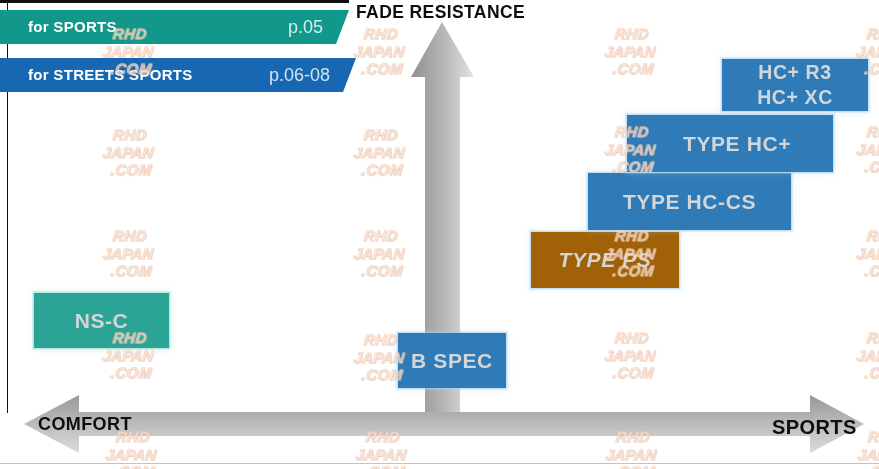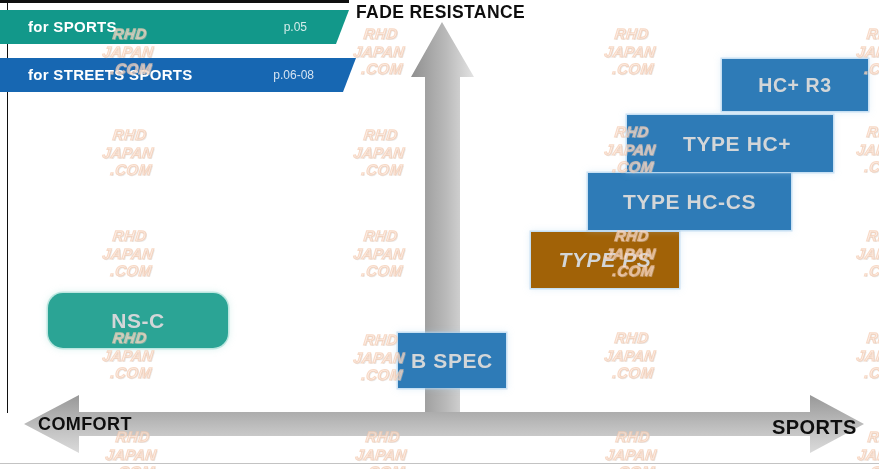--- a/index.html
+++ b/index.html
@@ -38,22 +38,22 @@
     position:absolute; left:0; height:34px; z-index:20;
     clip-path:polygon(0 0, 100% 0, calc(100% - 13px) 100%, 0 100%);
   }
   .banner-street  { top:10px; width:349px; }
   .banner-ssports { top:58px; width:356px; }
   .banner-label {
     position:absolute; left:28px; top:0; line-height:34px;
     color:#ffffff; font-weight:700; font-size:15px; letter-spacing:0.3px; white-space:nowrap;
   }
   .banner-page {
-    position:absolute; right:42px; top:0; line-height:34px;
-    color:rgba(255,255,255,0.82); font-weight:400; font-size:12px; white-space:nowrap;
+    position:absolute; right:26px; top:0; line-height:34px;
+    color:rgba(255,255,255,0.82); font-weight:400; font-size:18px; white-space:nowrap;
   }
 
   
   .product-box {
     position:absolute; display:flex; flex-direction:column;
     align-items:center; justify-content:center;
     box-shadow:0 0 0 1.5px rgba(168,206,236,0.55), 0 0 7px 1px rgba(168,206,236,0.35);
   }
   .product-box.street { box-shadow:0 0 0 1.5px rgba(150,216,205,0.55), 0 0 7px 1px rgba(150,216,205,0.35); }
   .product-label {
@@ -94,37 +94,38 @@
   <div class="banner banner-street" style="background: rgb(18, 152, 138);">
     <span class="banner-label">for SPORTS</span>
     <span class="banner-page">p.05</span>
   </div>
   <div class="banner banner-ssports" style="background: rgb(23, 103, 178);">
     <span class="banner-label">for STREETS SPORTS</span>
     <span class="banner-page">p.06-08</span>
   </div>
 
   <div id="products">
-      <div class="product-box street" style="left: 48px; top: 293px; width: 180px; height: 55px; background: rgb(43, 164, 149); z-index: 13; border-radius: 15px;">
+      <div class="product-box street" style="left: 34px; top: 293px; width: 135px; height: 55px; background: rgb(43, 164, 149); z-index: 13;">
         <div class="product-label">NS-C</div>
       </div>
       <div class="product-box" style="left: 398px; top: 333px; width: 108px; height: 55px; background: rgb(46, 123, 183); z-index: 12;">
         <div class="product-label">B SPEC</div>
       </div>
       <div class="product-box" style="left: 531px; top: 232px; width: 148px; height: 56px; background: #a16207; z-index: 14; font-style: italic;">
         <div class="product-label">TYPE PS</div>
       </div>
       <div class="product-box" style="left: 588px; top: 173px; width: 203px; height: 57px; background: rgb(46, 123, 183); z-index: 15; align-items: center;">
         <div class="product-label">TYPE HC-CS</div>
       </div>
       <div class="product-box" style="left: 627px; top: 115px; width: 206px; height: 57px; background: rgb(46, 123, 183); z-index: 16; padding-left: 14px;">
         <div class="product-label">TYPE HC+</div>
       </div>
       <div class="product-box two-line" style="left: 722px; top: 59px; width: 146px; height: 52px; background: rgb(46, 123, 183); z-index: 17;">
         <div class="product-label">HC+ R3</div>
+        <div class="product-label">HC+ XC</div>
       </div>
     </div>
 
   <div id="watermarks">
       <div class="wm" style="left: 97px; top: 25px;">
         <div>RHD</div>
         <div>JAPAN</div>
         <div>.COM</div>
       </div>
       <div class="wm" style="left: 348px; top: 25px;">

